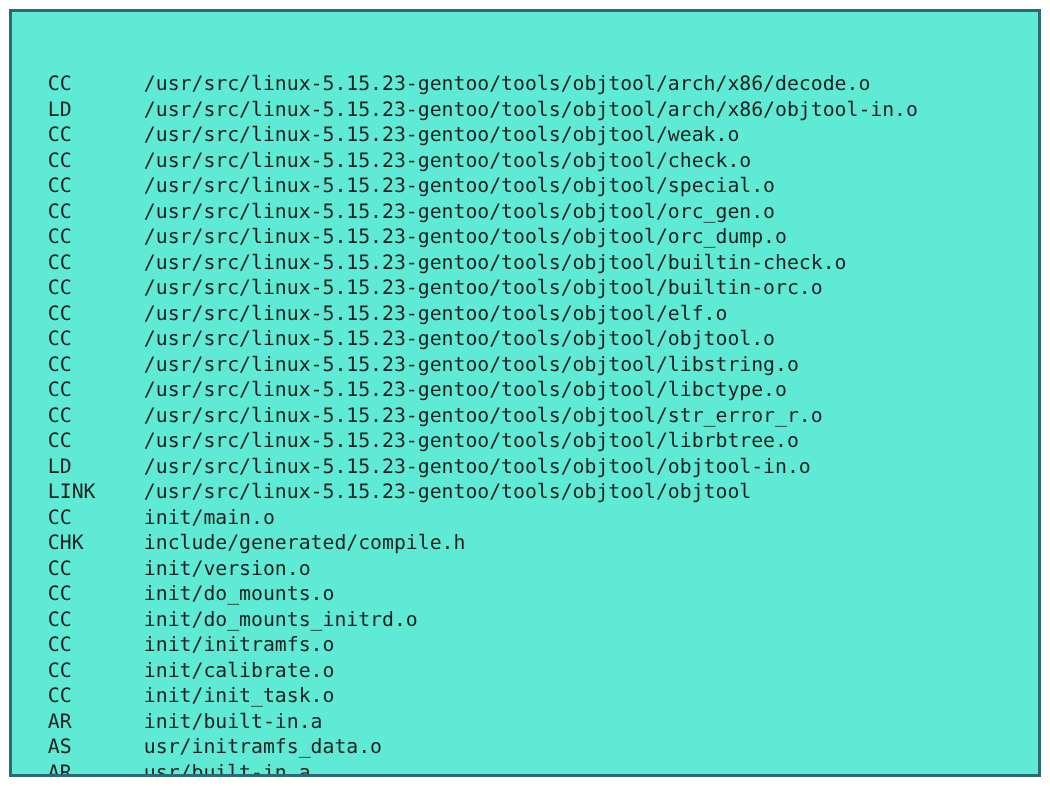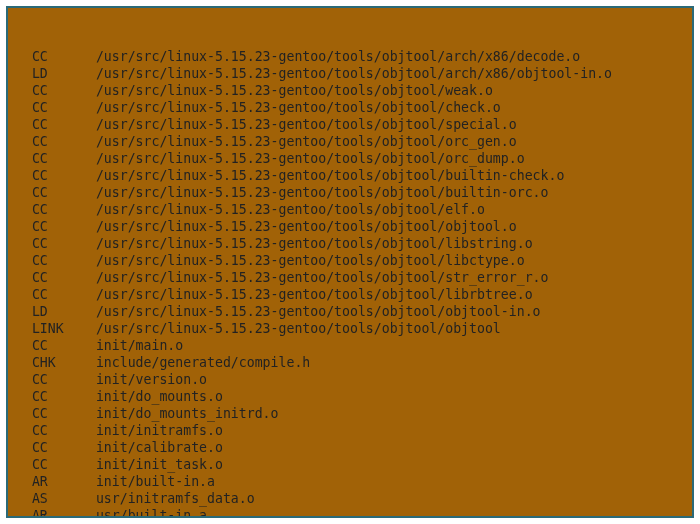--- a/index.html
+++ b/index.html
@@ -9,21 +9,21 @@
     height: 524px;
     background: #ffffff;
     overflow: hidden;
   }
   .terminal-frame {
     box-sizing: border-box;
     margin: 6px;
     width: 688px;
     height: 512px;
     border: 2px solid #2a6a78;
-    background: #a16207;
+    background: #5eead4;
     padding: 6px 8px 6px 8px;
     font-family: "DejaVu Sans Mono", "Menlo", "Consolas", monospace;
     font-size: 13.2px;
     line-height: 17.0px;
     color: #222;
     white-space: pre;
     overflow: hidden;
   }
   .log-line {
     display: block;

